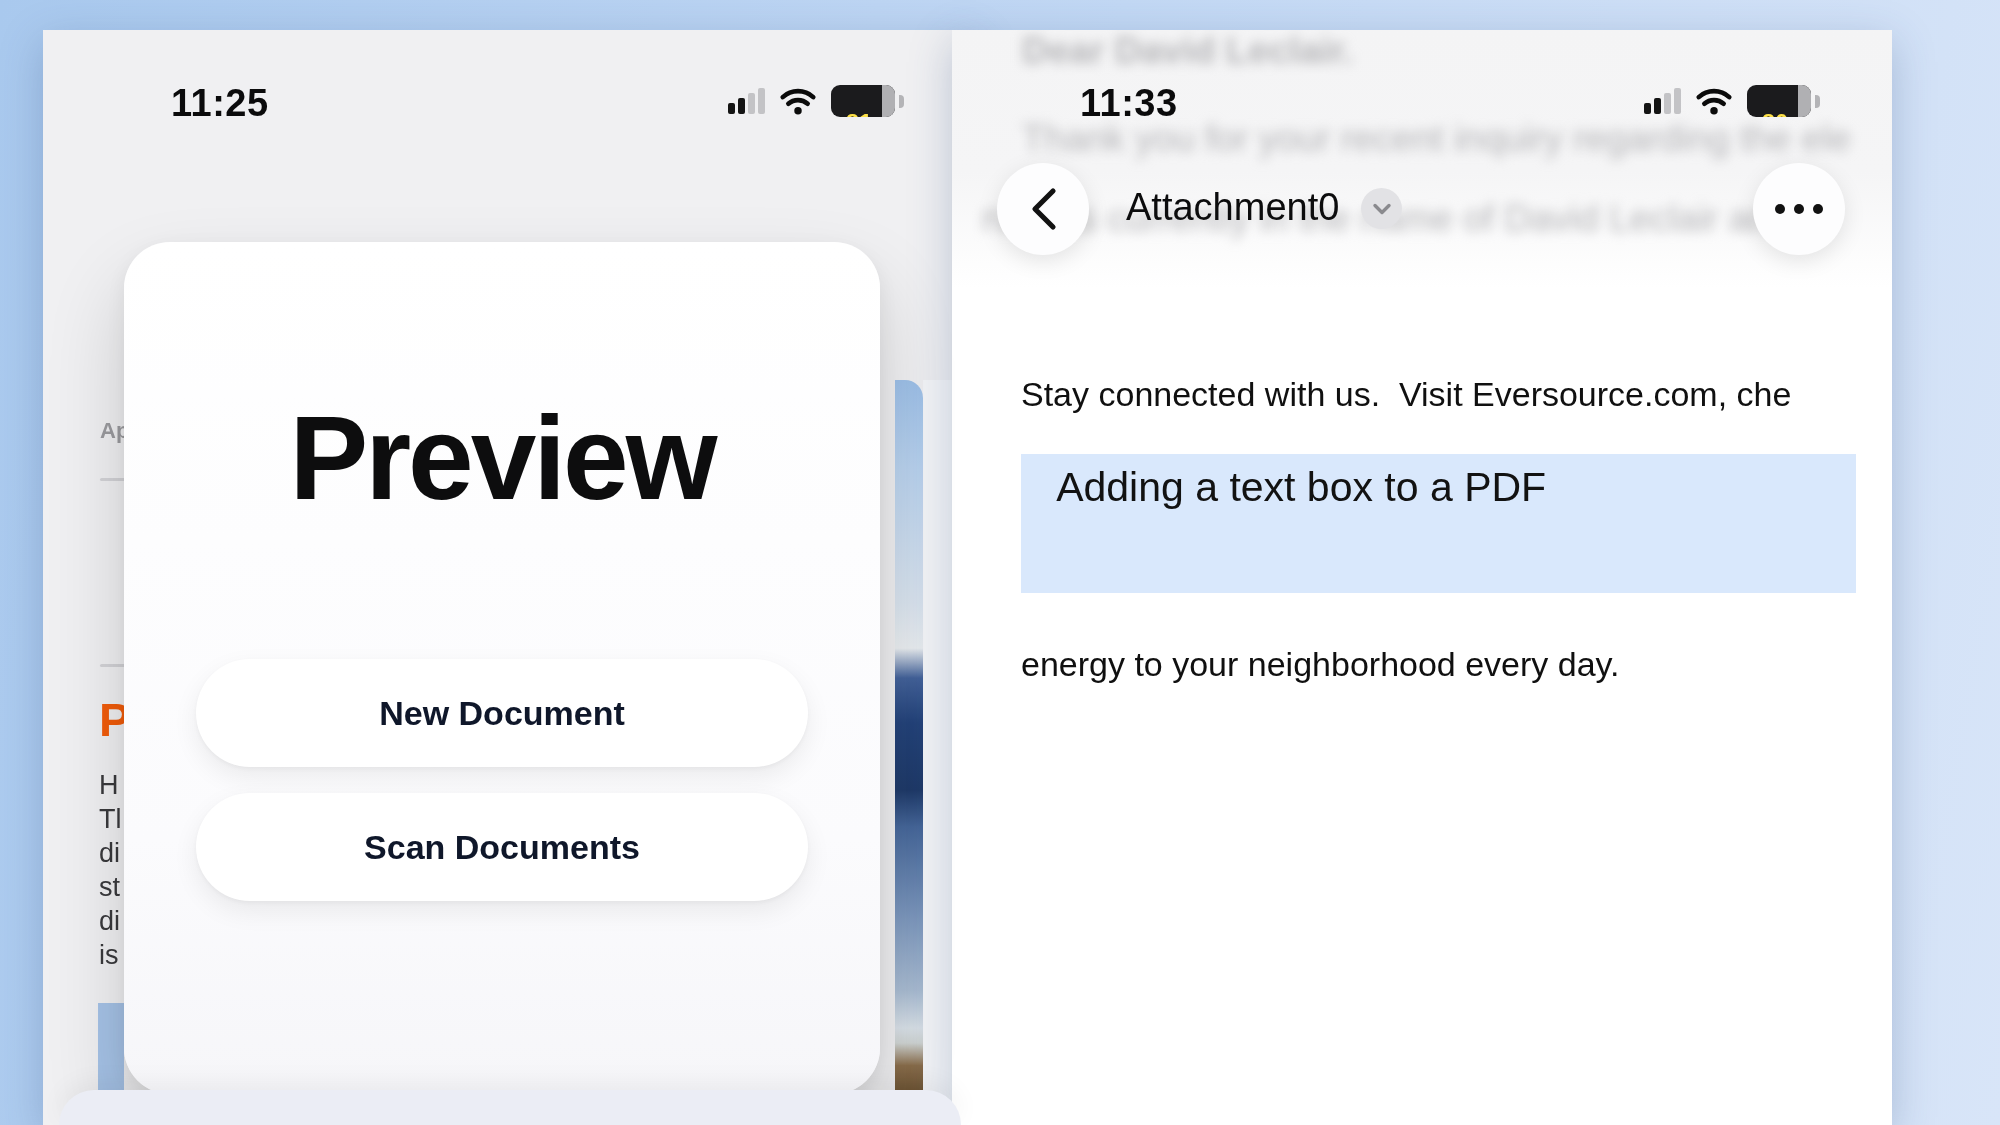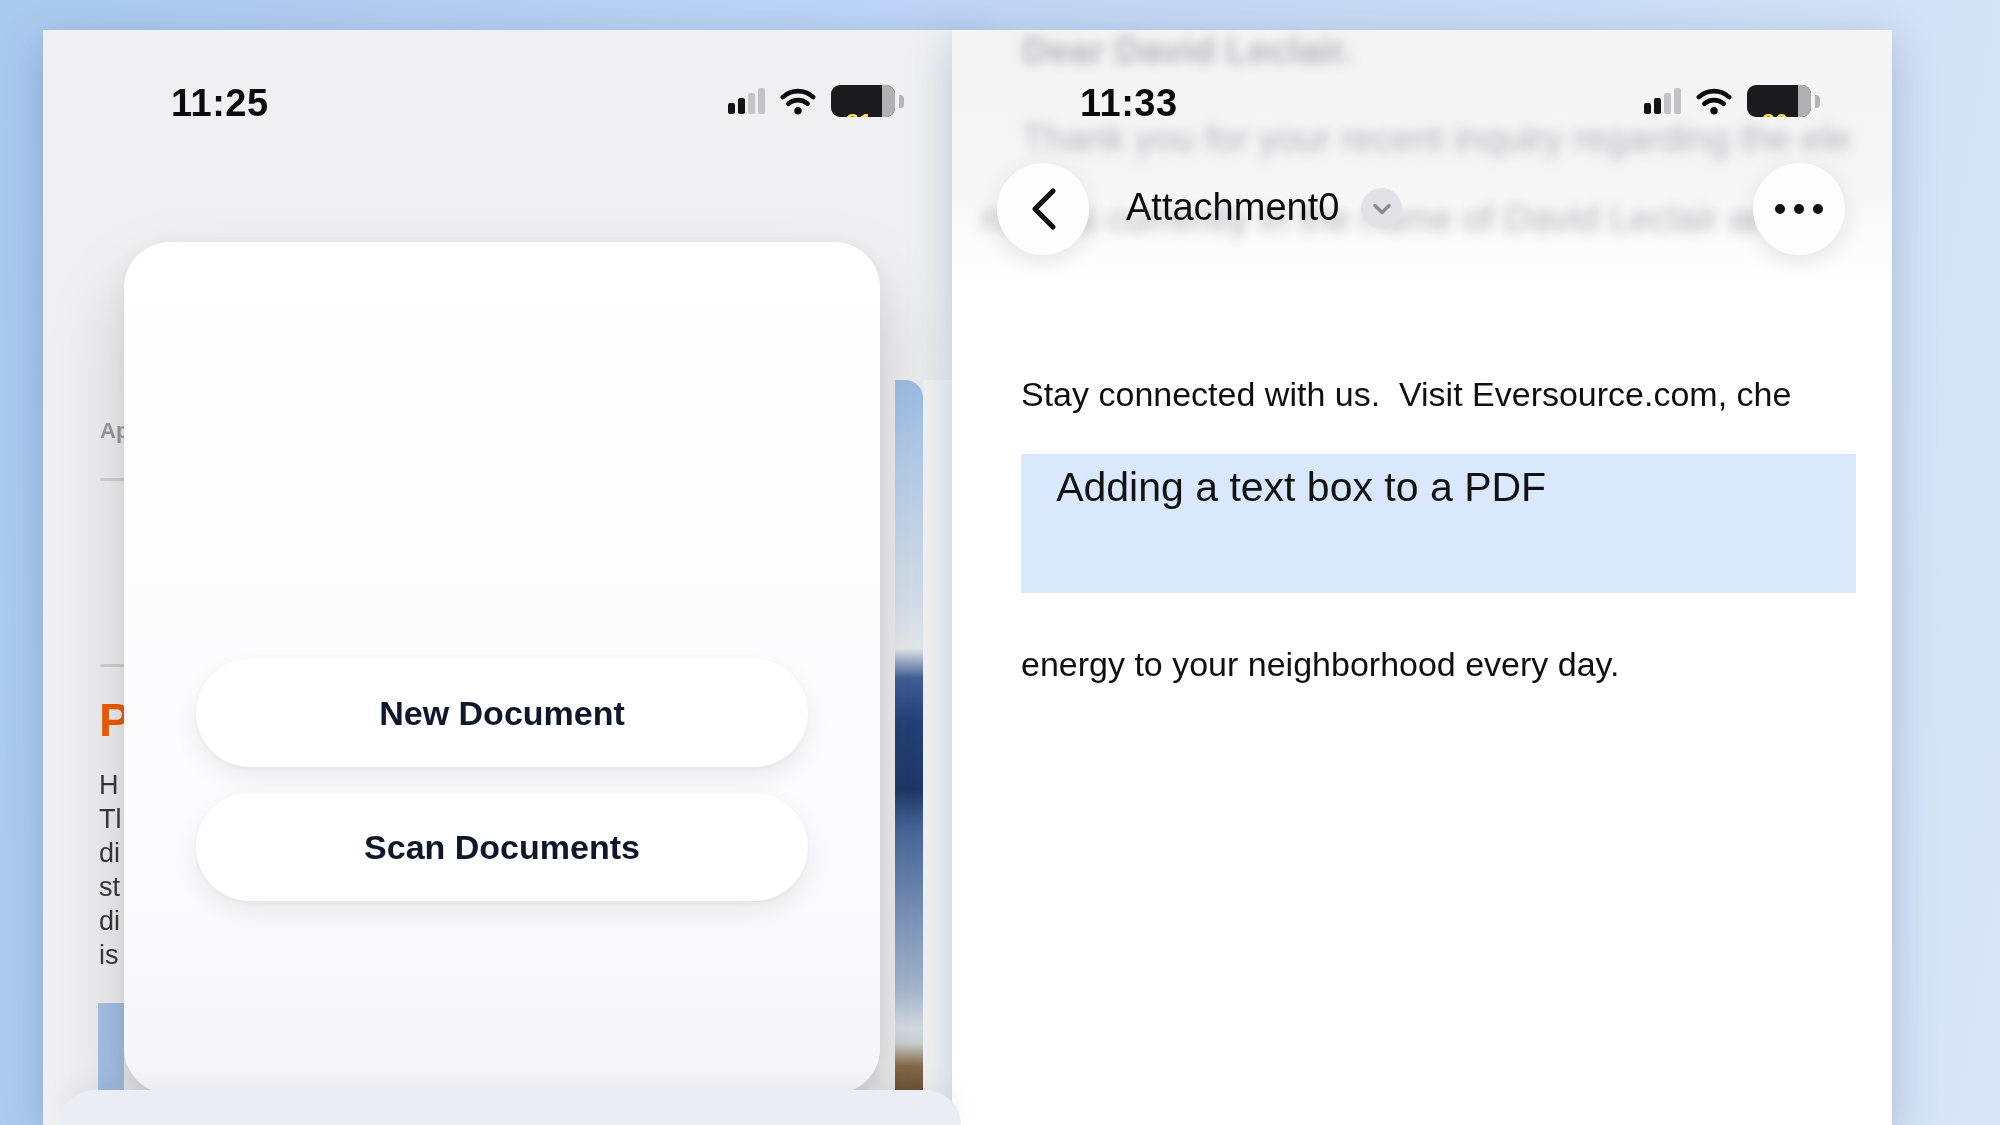--- a/index.html
+++ b/index.html
@@ -105,20 +105,21 @@
       <div>di</div>
       <div>st</div>
       <div>di</div>
       <div>is</div>
     </div>
     <div class="pg-strip"></div>
     <div class="page-margin"></div>
     <div class="photo"></div>
 
     <div class="modal-card">
+      <div class="modal-title">Preview</div>
       <button class="pill-btn btn-new">New Document</button>
       <button class="pill-btn btn-scan">Scan Documents</button>
     </div>
 
     <div class="bottom-sheet"></div>
   </div>
 
   <div class="shot shot-right">
 
     <div class="frost"></div>

